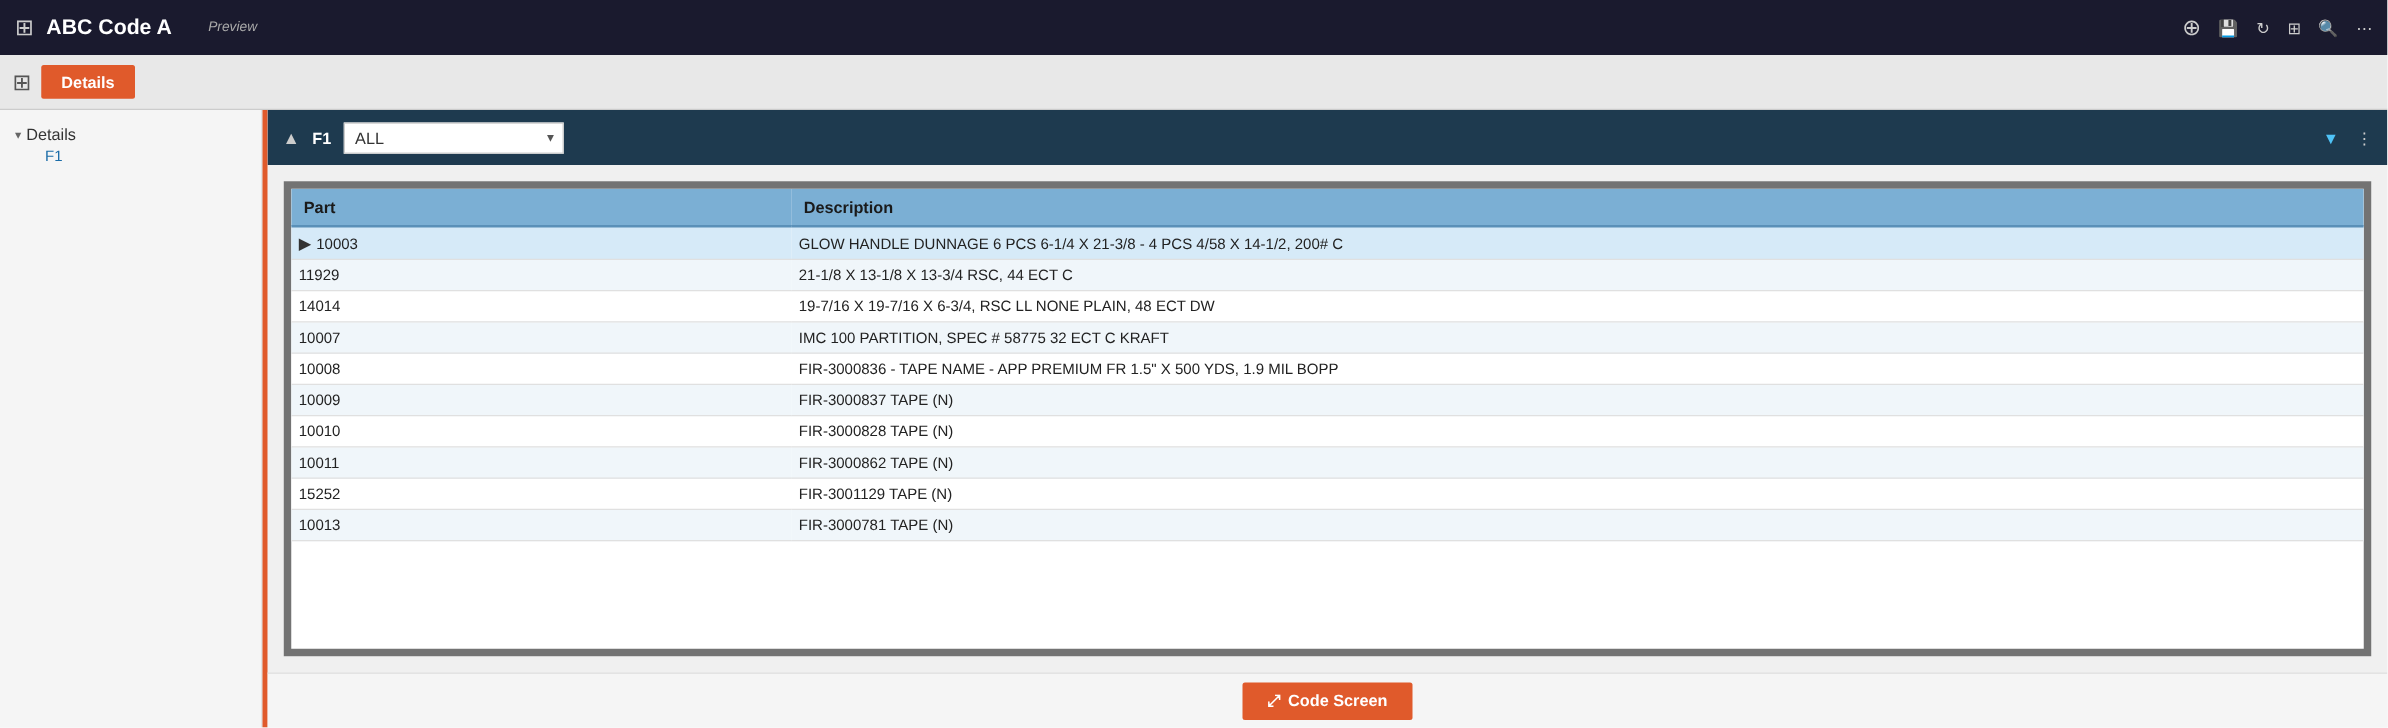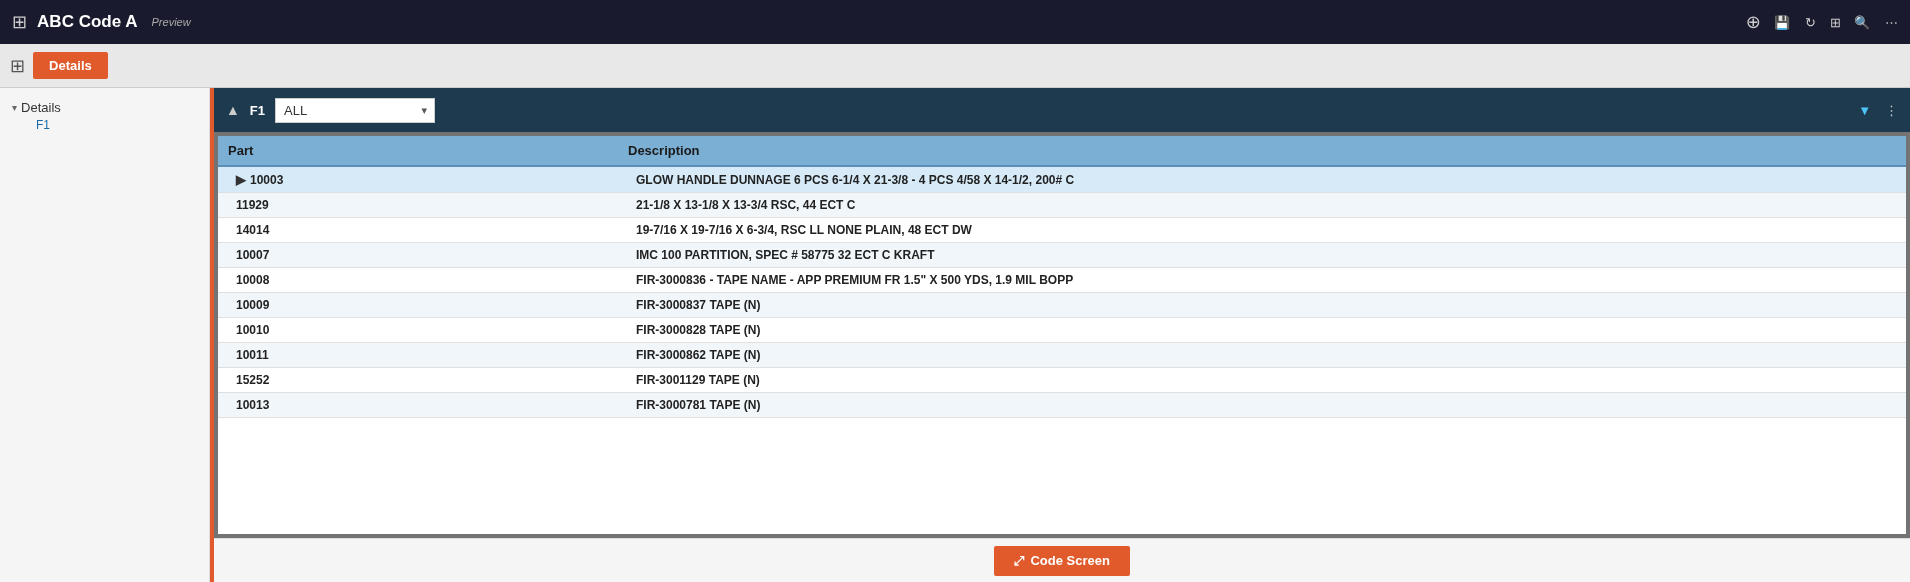--- a/index.html
+++ b/index.html
@@ -27,21 +27,21 @@
     }
     .app-title {
       font-size: 17px;
       font-weight: bold;
       color: #fff;
     }
     .preview-badge {
       font-size: 11px;
       color: #aaa;
       font-style: italic;
-      margin-left: 4px;
+      margin-left: 19px;
       text-align: right;
     }
     .top-bar-right {
       position: absolute;
       right: 12px;
       display: flex;
       align-items: center;
       gap: 14px;
       color: #ccc;
       font-size: 16px;
@@ -139,21 +139,21 @@
       font-size: 13px;
       font-weight: bold;
       color: #fff;
     }
     .panel-dropdown {
       background: #fff;
       border: 1px solid #ccc;
       padding: 4px 8px;
       font-size: 13px;
       color: #333;
-      width: 160px;
+      width: 176px;
       cursor: pointer;
       appearance: none;
       -webkit-appearance: none;
       background-image: none;
     }
     .panel-dropdown-wrapper {
       position: relative;
       display: inline-block;
     }
     .panel-dropdown-wrapper::after {
@@ -174,22 +174,22 @@
       color: #ccc;
       font-size: 15px;
     }
     .panel-header-right span { cursor: pointer; }
 
     
     .table-wrapper {
       flex: 1;
       overflow-y: auto;
       background: #fff;
-      border: 4px solid #737373;
-      margin: 0;
+      border: 6px solid #737373;
+      margin: 13px;
     }
     table {
       width: 100%;
       border-collapse: collapse;
     }
     thead tr {
       background: #7bafd4;
     }
     thead th {
       text-align: left;
@@ -205,24 +205,23 @@
     tbody tr:nth-child(even) {
       background: #f0f6fa;
     }
     tbody tr:nth-child(odd) {
       background: #ffffff;
     }
     tbody tr.selected {
       background: #d6eaf8;
     }
     tbody td {
-      padding: 5px 18px;
+      padding: 5px 6px;
       font-size: 12px;
       color: #222;
-      font-weight: bold;
     }
     .part-col { width: 400px; }
     .desc-col { width: auto; }
 
     
     .row-indicator {
       display: inline-block;
       margin-right: 4px;
       color: #333;
     }

